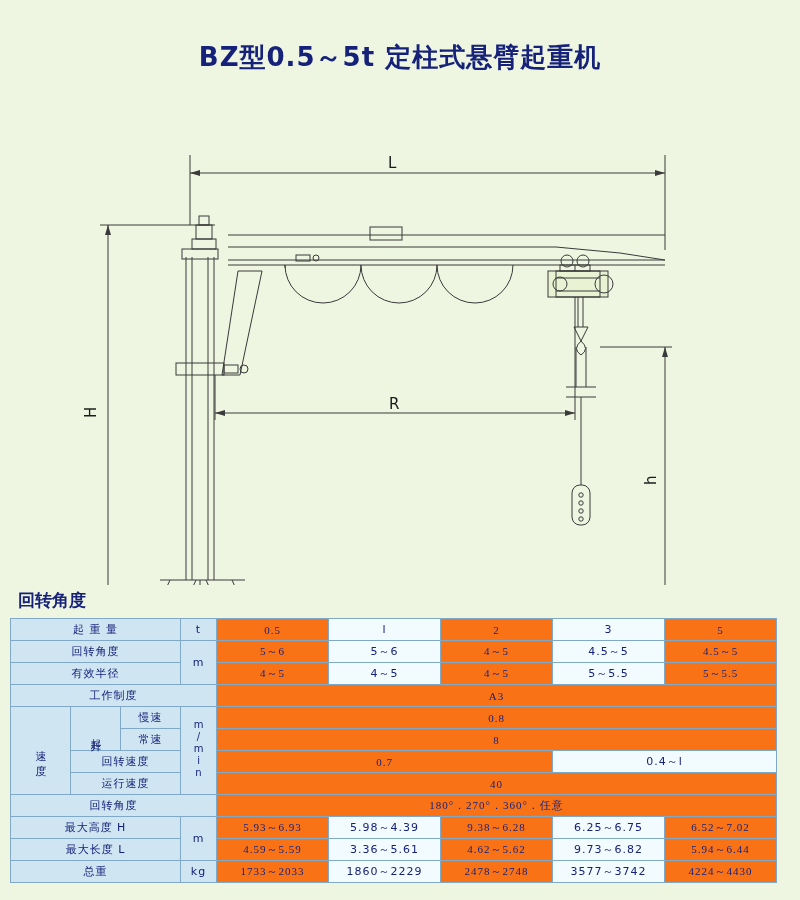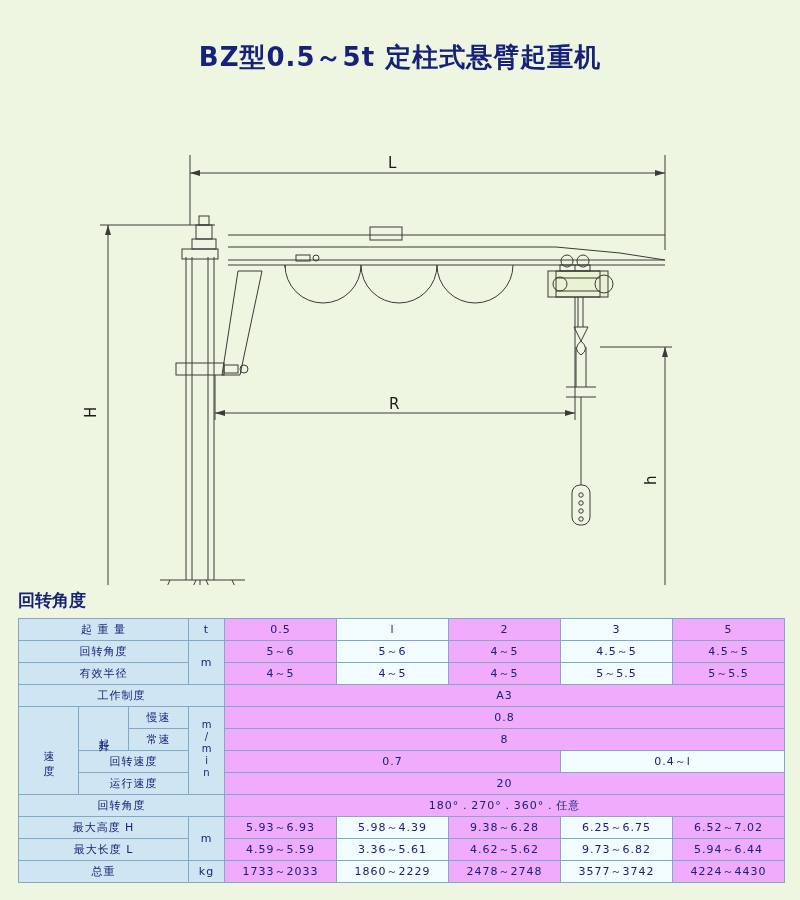--- a/index.html
+++ b/index.html
@@ -25,21 +25,21 @@
   }
   .diagram svg{display:block;}
   .spec-title{
     color:#16227a;
     font-weight:bold;
     font-size:17px;
     margin:4px 0 6px 18px;
   }
   table.spec{
     border-collapse:collapse;
-    margin-left:18px;
+    margin-left:10px;
     width:764px;
     font-size:11px;
     color:#16227a;
     table-layout:fixed;
   }
   table.spec td{
     border:1px solid #7fa9c6;
     text-align:center;
     height:21px;
     padding:0 2px;
@@ -48,21 +48,22 @@
   td.hdr{
     background:#cfe6f2;
     font-weight:normal;
     letter-spacing:2px;
   }
   td.unit{
     background:#cfe6f2;
     width:36px;
   }
   td.val{
-    background:#f0abfc;
+    background:#f97316;
+    font-family:Liberation Serif, serif;
   }
   td.val2{
     background:#f2fbfd;
   }
   .vert{
     writing-mode:vertical-rl;
     text-orientation:upright;
     letter-spacing:1px;
     line-height:1;
   }
@@ -235,21 +236,21 @@
       <td class="hdr">常速</td>
       <td class="val" colspan="5">8</td>
     </tr>
     <tr>
       <td class="hdr" colspan="2">回转速度</td>
       <td class="val" colspan="3">0.7</td>
       <td class="val2" colspan="2">0.4～l</td>
     </tr>
     <tr>
       <td class="hdr" colspan="2">运行速度</td>
-      <td class="val" colspan="5">20</td>
+      <td class="val" colspan="5">40</td>
     </tr>
     <tr>
       <td class="hdr" colspan="4">回转角度</td>
       <td class="val" colspan="5">180°．270°．360°．任意</td>
     </tr>
     <tr>
       <td class="hdr" colspan="3">最大高度 H</td>
       <td class="unit" rowspan="2">m</td>
       <td class="val">5.93～6.93</td>
       <td class="val2">5.98～4.39</td>

